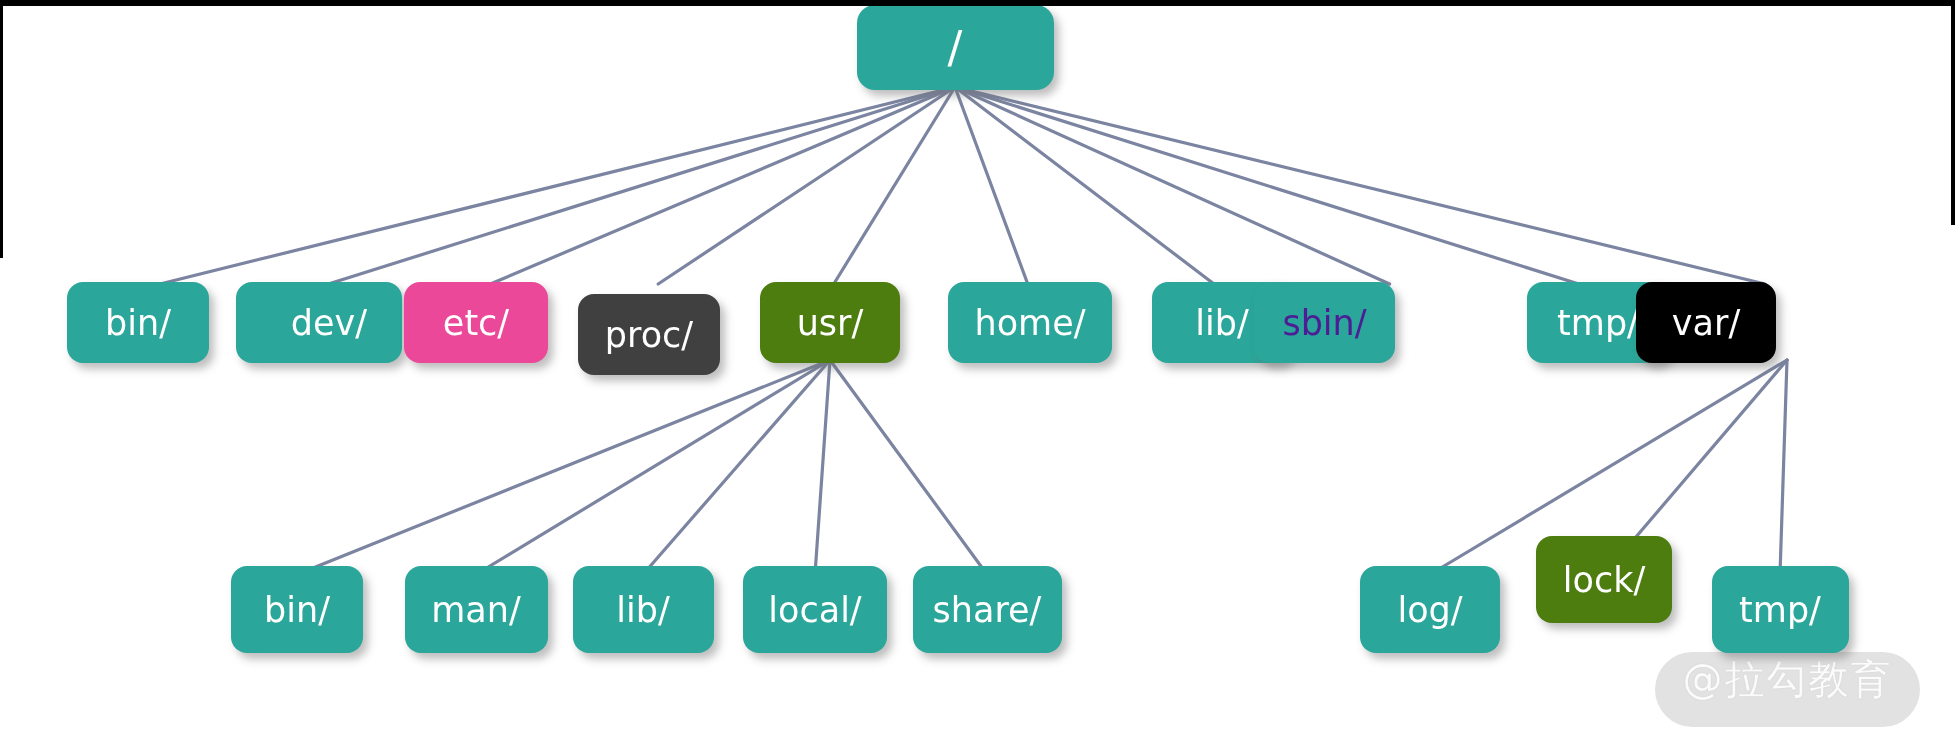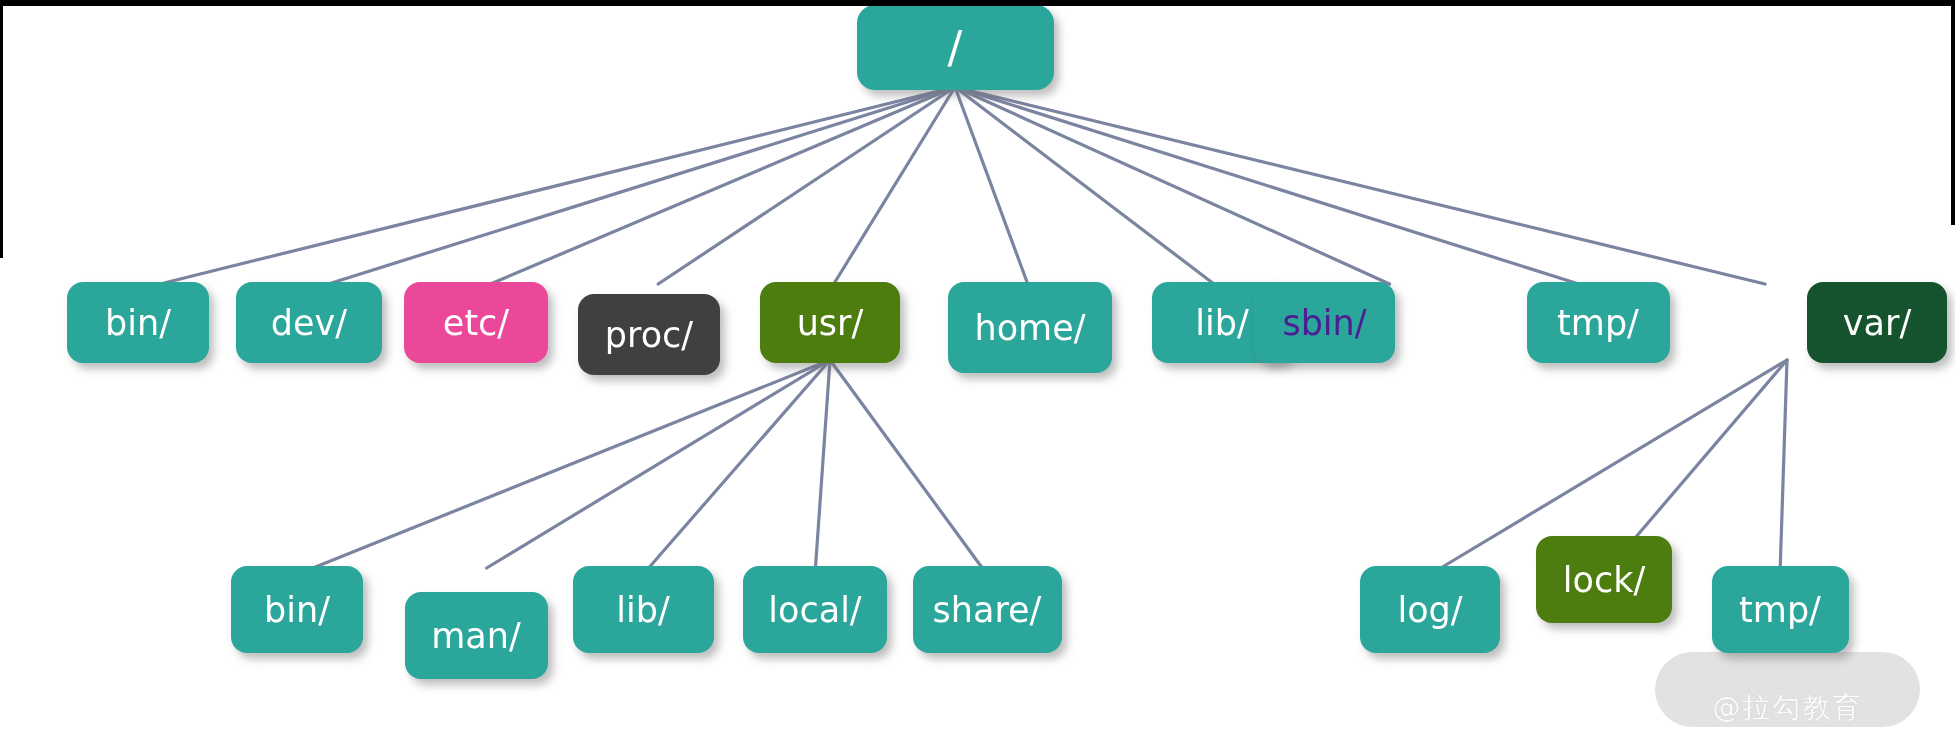--- a/index.html
+++ b/index.html
@@ -17,23 +17,23 @@
     width: 1955px; height: 753px;
     z-index: 1;
   }
   .watermark {
     position: absolute;
     left: 1655px; top: 652px;
     width: 265px; height: 75px;
     border-radius: 38px;
     z-index: 2;
     display: flex;
-    align-items: flex-end;
+    align-items: flex-start;
     justify-content: center;
-    font-size: 28px;
+    font-size: 40px;
     letter-spacing: 2px;
     text-shadow: 0 0 1px rgba(160,160,160,0.6);
   }
   .nodes-layer { position: absolute; left: 0; top: 0; z-index: 3; }
   .node {
     position: absolute;
     display: flex;
     align-items: center;
     justify-content: center;
     color: #ffffff;
@@ -87,51 +87,51 @@
   <div class="watermark" style="background: rgb(226, 226, 226); color: rgb(251, 251, 251);">
     <span>@拉勾教育</span>
   </div>
   <div class="nodes-layer" id="nodes">
       <div class="node l0" style="left: 856.5px; top: 5px; width: 197px; height: 85px; background: rgb(42, 166, 154); color: rgb(255, 255, 255);">
         <span>/</span>
       </div>
       <div class="node l1" style="left: 67px; top: 282px; width: 142px; height: 81px; background: rgb(42, 166, 154); color: rgb(255, 255, 255);">
         <span>bin/</span>
       </div>
-      <div class="node l1" style="left: 236px; top: 282px; width: 146px; height: 81px; background: rgb(42, 166, 154); color: rgb(255, 255, 255);">
+      <div class="node l1" style="left: 236px; top: 282px; width: 146px; height: 81px; background: rgb(42, 166, 154); color: rgb(255, 255, 255); padding-left: 20px;">
         <span>dev/</span>
       </div>
       <div class="node l1" style="left: 404px; top: 282px; width: 144px; height: 81px; background: #ec4899; color: rgb(255, 255, 255);">
         <span>etc/</span>
       </div>
       <div class="node l1" style="left: 578px; top: 294px; width: 142px; height: 81px; background: #404040; color: rgb(255, 255, 255);">
         <span>proc/</span>
       </div>
       <div class="node l1" style="left: 760px; top: 282px; width: 140px; height: 81px; background: #4d7c0f; color: rgb(255, 255, 255);">
         <span>usr/</span>
       </div>
-      <div class="node l1" style="left: 948px; top: 282px; width: 164px; height: 91px; background: rgb(42, 166, 154); color: rgb(255, 255, 255);">
+      <div class="node l1" style="left: 948px; top: 282px; width: 164px; height: 81px; background: rgb(42, 166, 154); color: rgb(255, 255, 255);">
         <span>home/</span>
       </div>
       <div class="node l1" style="left: 1152px; top: 282px; width: 140px; height: 81px; background: rgb(42, 166, 154); color: rgb(255, 255, 255);">
         <span>lib/</span>
       </div>
       <div class="node l1" style="left: 1254px; top: 282px; width: 141px; height: 81px; background: rgb(42, 166, 154); color: #4c1d95; text-align: right;">
         <span>sbin/</span>
       </div>
       <div class="node l1" style="left: 1526.5px; top: 282px; width: 143px; height: 81px; background: rgb(42, 166, 154); color: rgb(255, 255, 255);">
         <span>tmp/</span>
       </div>
-      <div class="node l1" style="left: 1807px; top: 282px; width: 140px; height: 81px; background: #14532d; color: rgb(255, 255, 255);">
+      <div class="node l1" style="left: 1636px; top: 282px; width: 140px; height: 81px; background: #000000; color: rgb(255, 255, 255);">
         <span>var/</span>
       </div>
       <div class="node l2" style="left: 231px; top: 566px; width: 132px; height: 87px; background: rgb(42, 166, 154); color: rgb(255, 255, 255);">
         <span>bin/</span>
       </div>
-      <div class="node l2" style="left: 404.5px; top: 592px; width: 143px; height: 87px; background: rgb(42, 166, 154); color: rgb(255, 255, 255);">
+      <div class="node l2" style="left: 404.5px; top: 566px; width: 143px; height: 87px; background: rgb(42, 166, 154); color: rgb(255, 255, 255);">
         <span>man/</span>
       </div>
       <div class="node l2" style="left: 572.5px; top: 566px; width: 141px; height: 87px; background: rgb(42, 166, 154); color: rgb(255, 255, 255);">
         <span>lib/</span>
       </div>
       <div class="node l2" style="left: 743px; top: 566px; width: 144px; height: 87px; background: rgb(42, 166, 154); color: rgb(255, 255, 255);">
         <span>local/</span>
       </div>
       <div class="node l2" style="left: 912.5px; top: 566px; width: 149px; height: 87px; background: rgb(42, 166, 154); color: rgb(255, 255, 255);">
         <span>share/</span>

